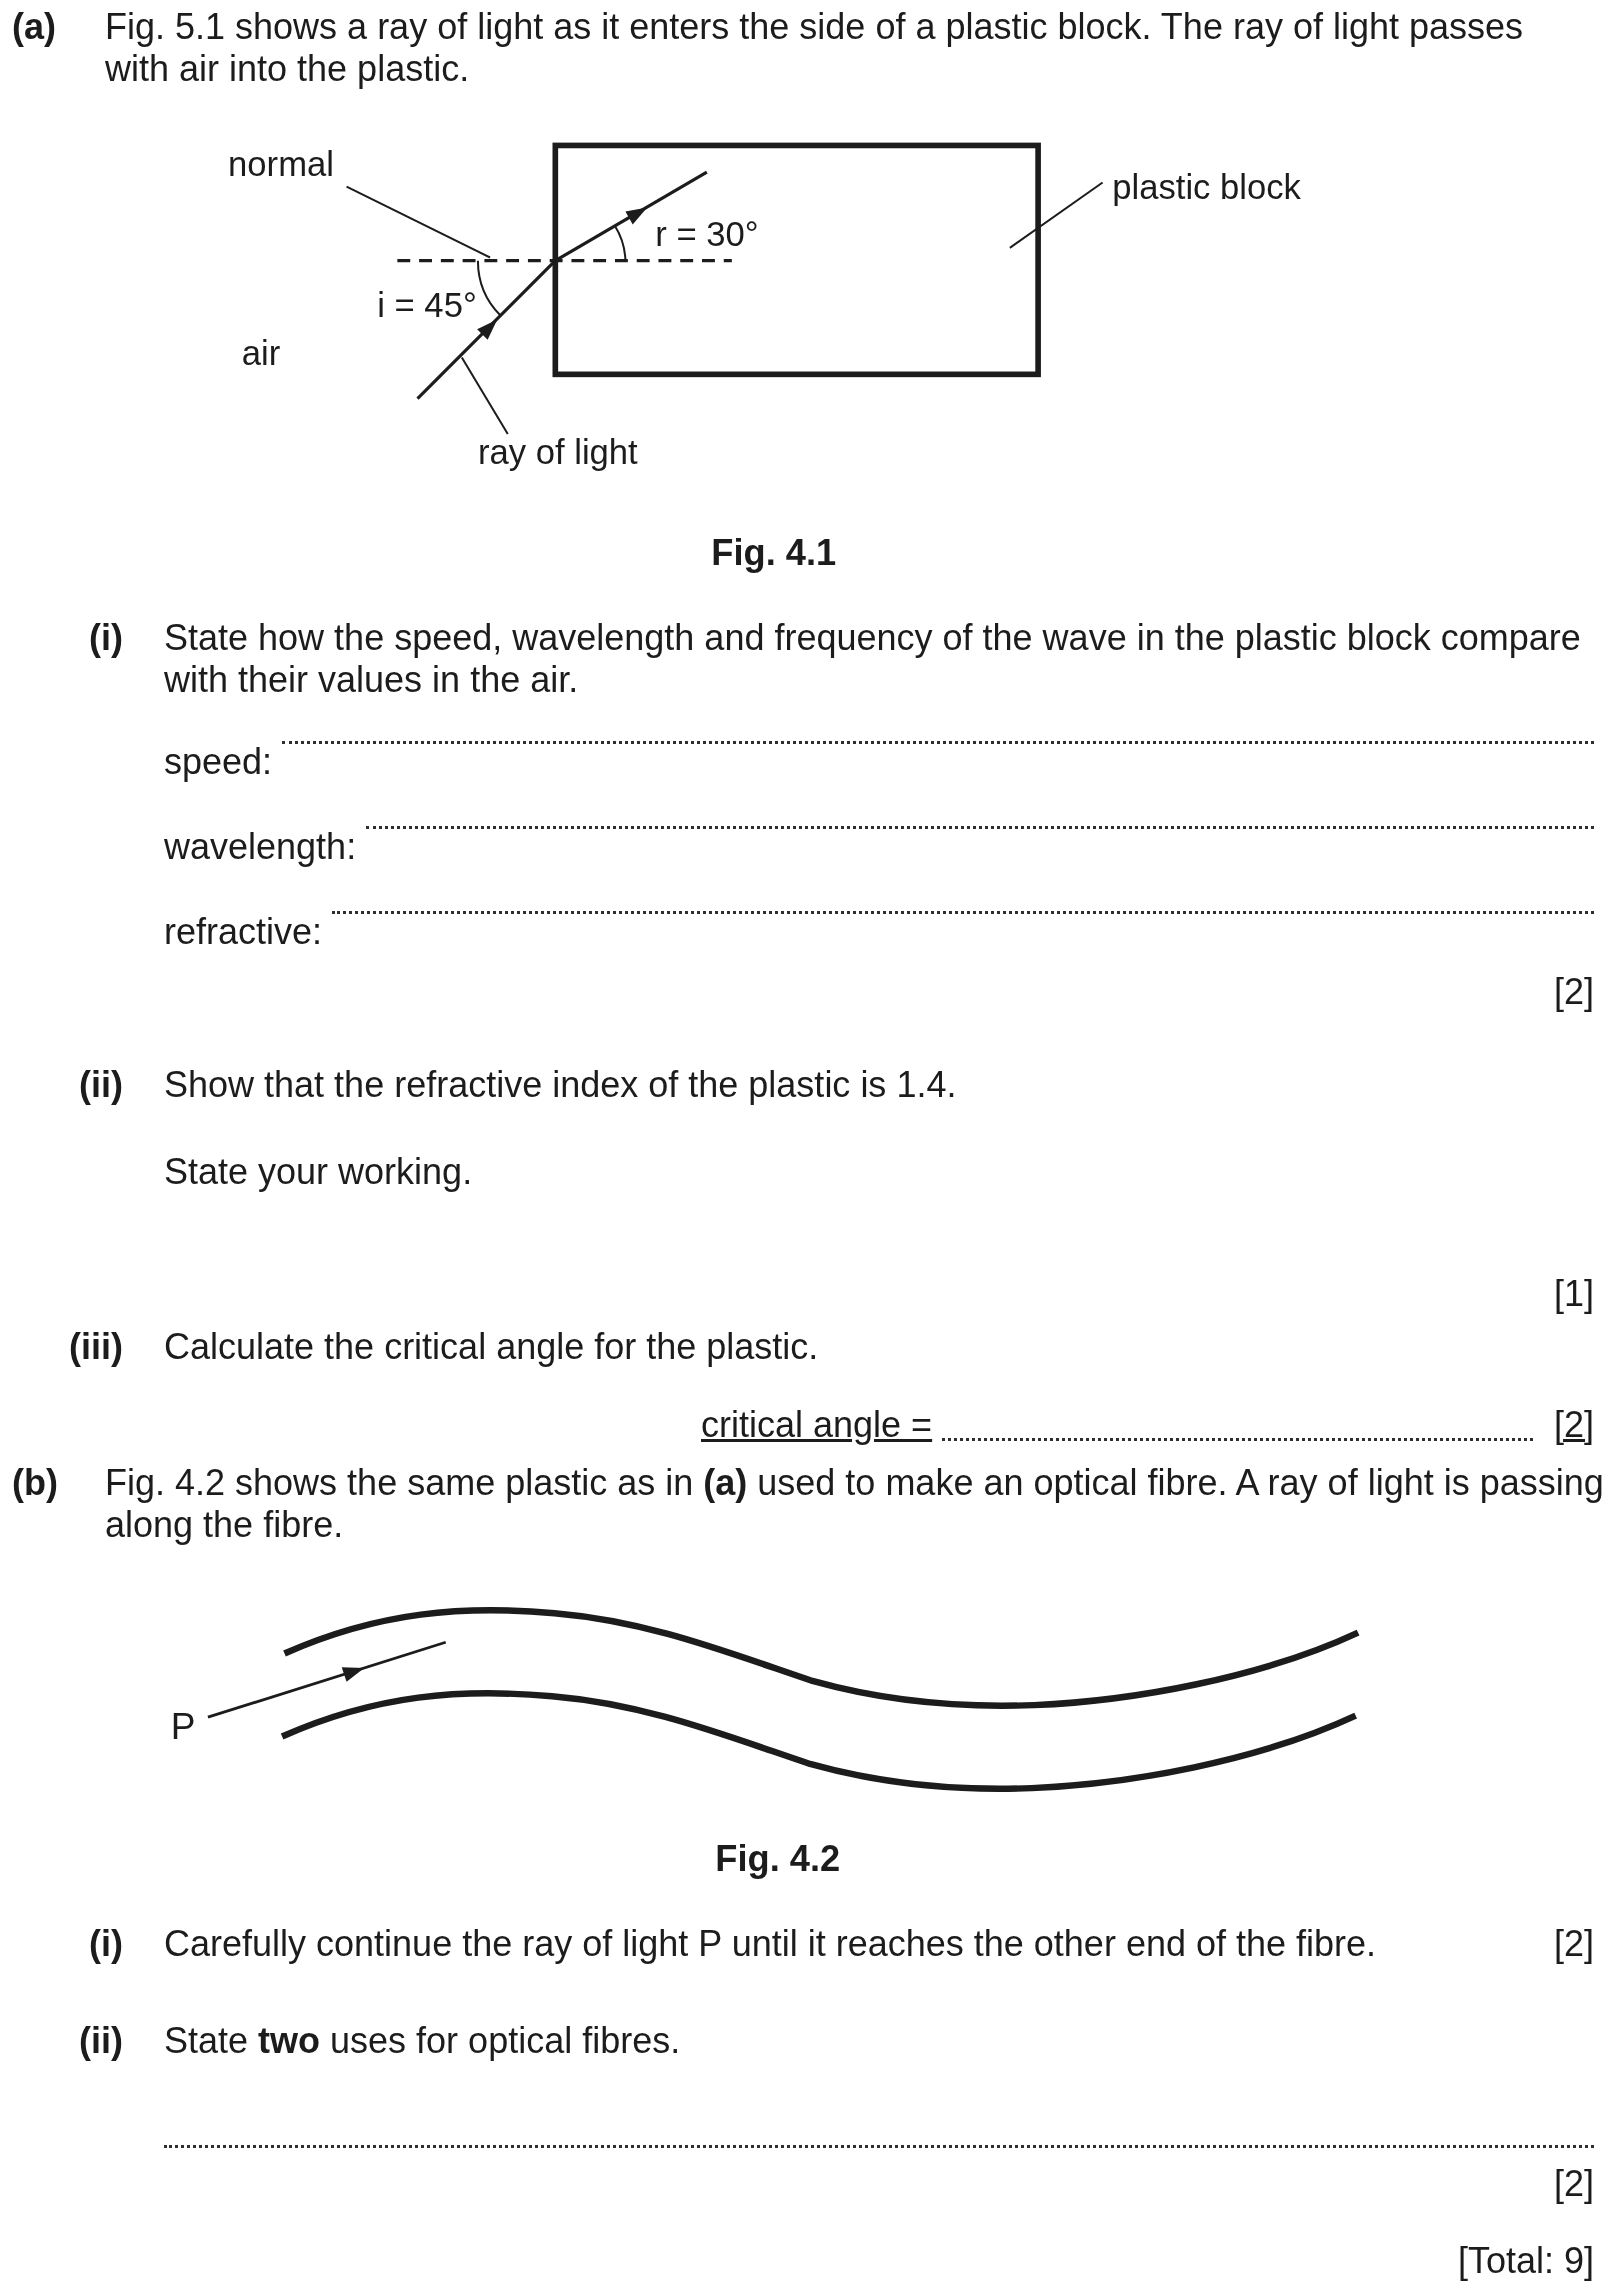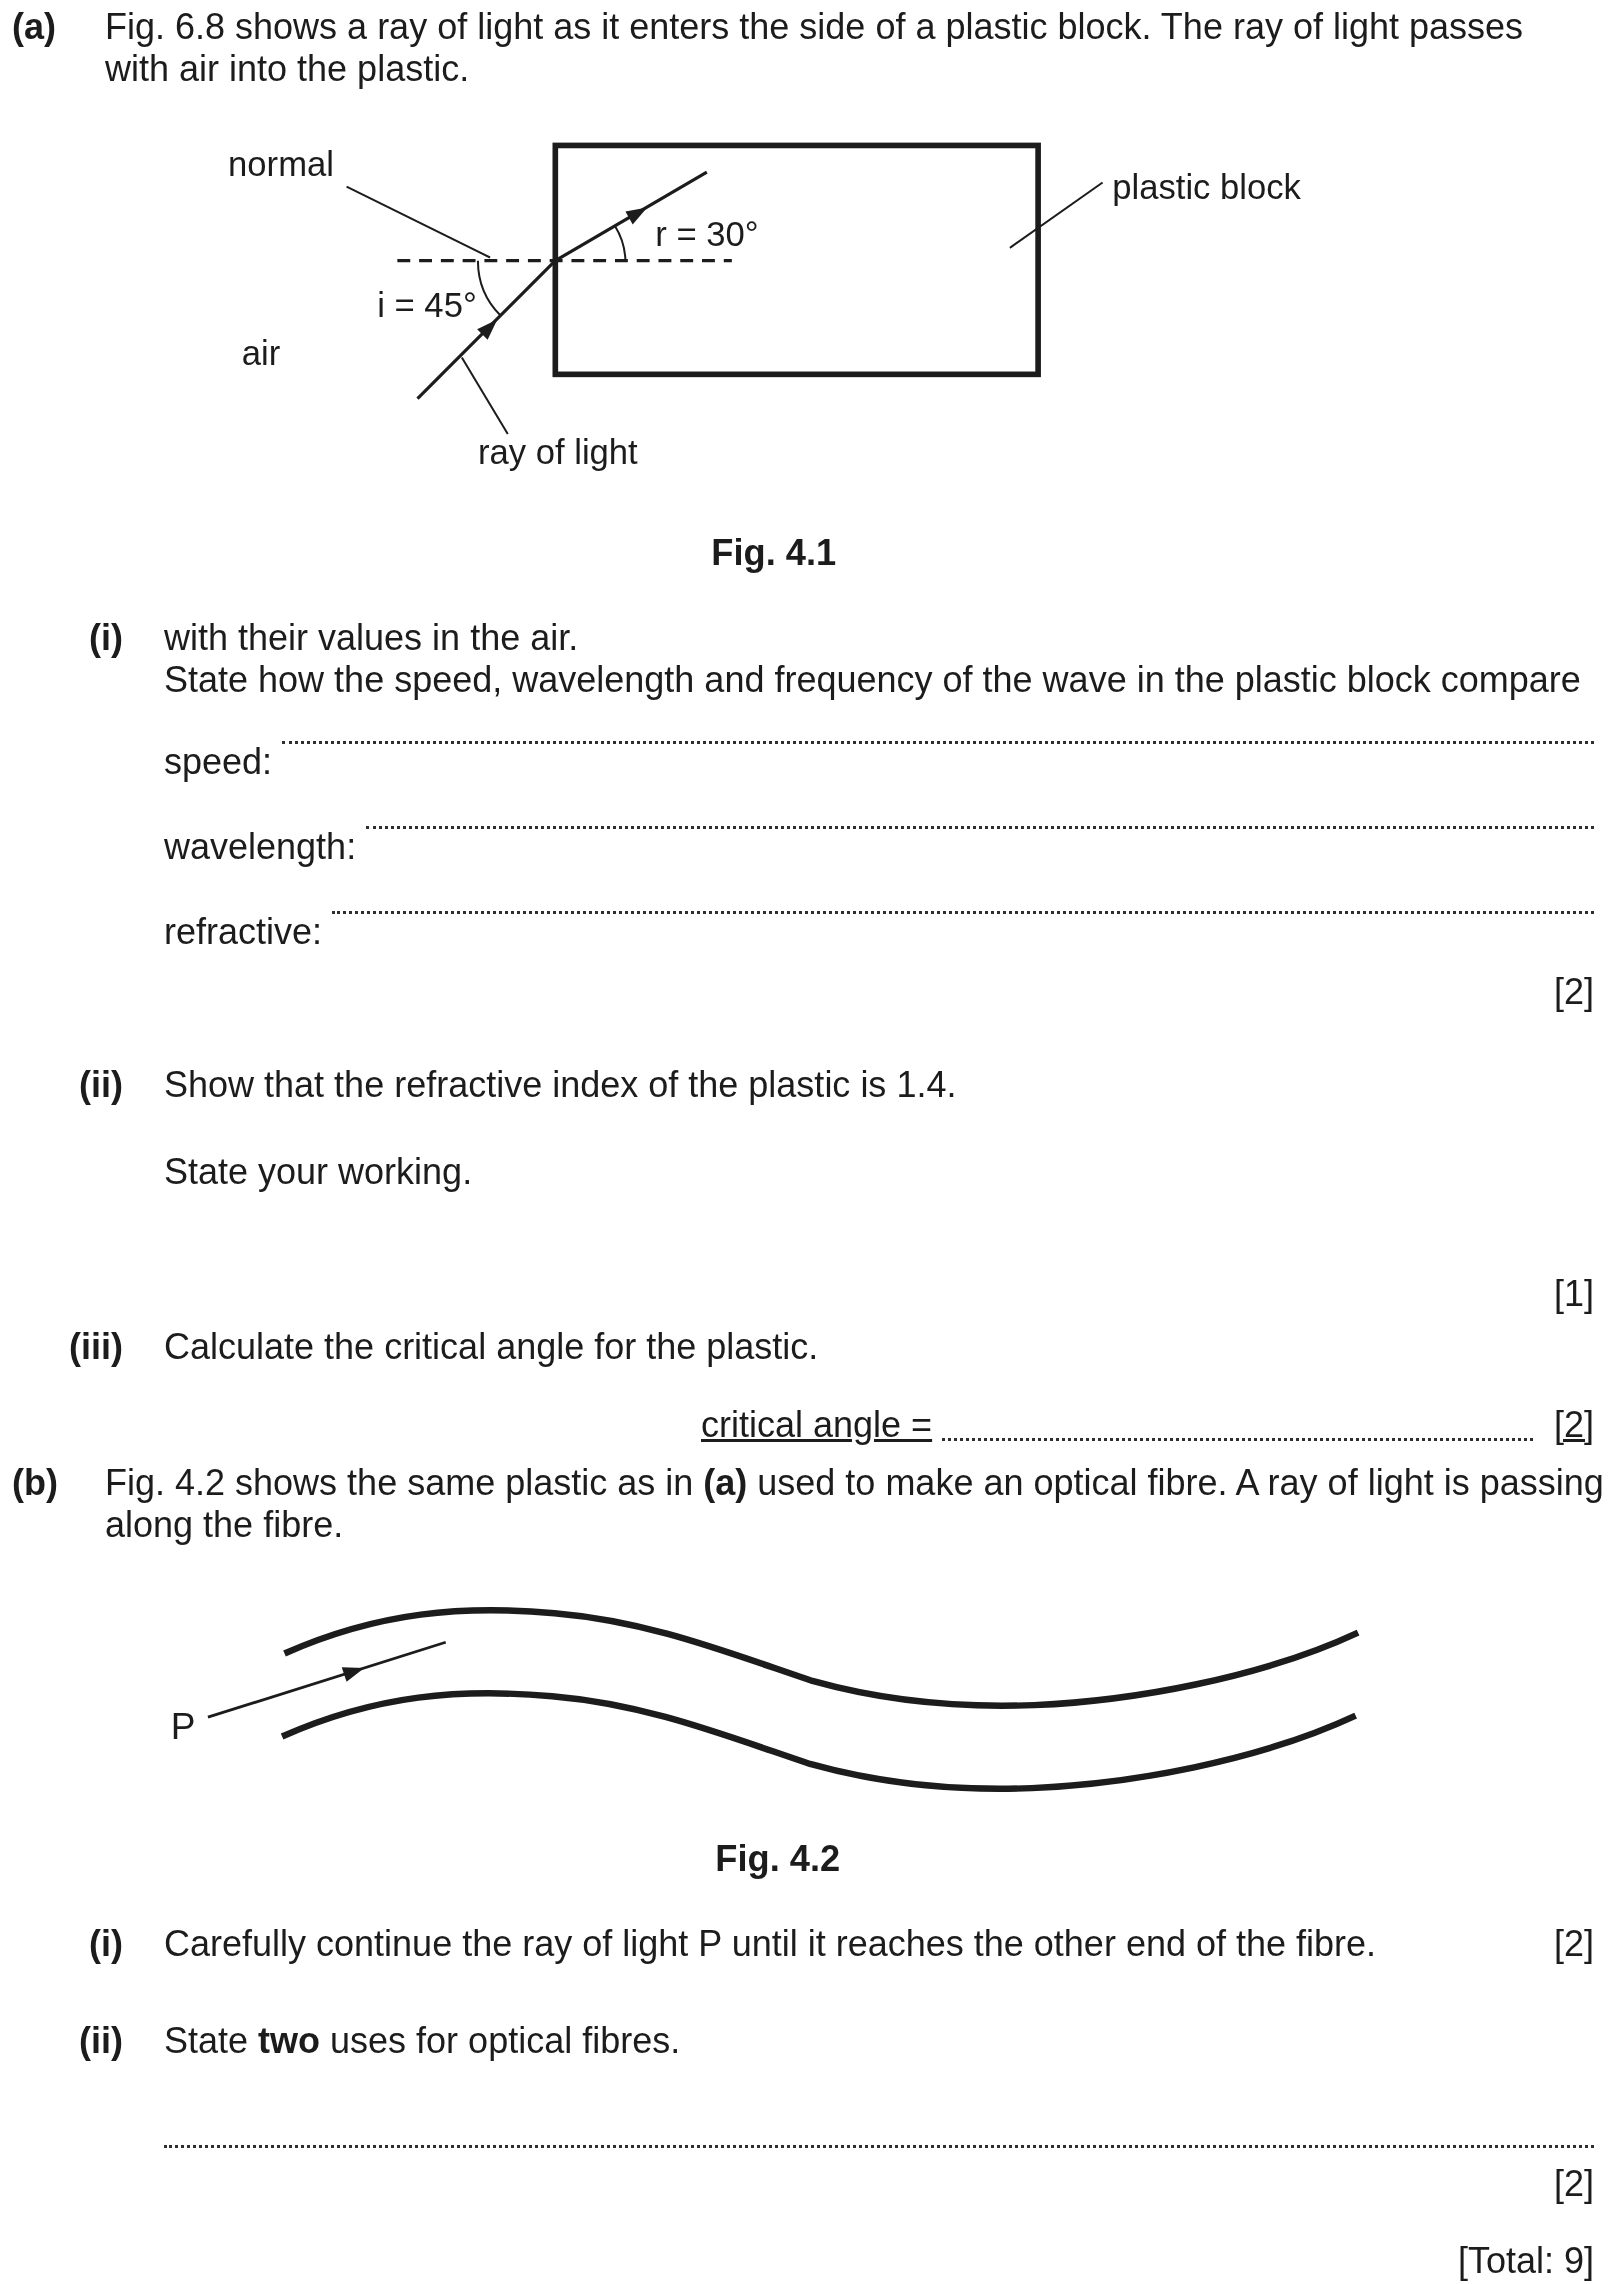--- a/index.html
+++ b/index.html
@@ -36,21 +36,21 @@
   .stroke{stroke:#1c1c1c;fill:none;}
 </style>
 </head>
 <body>
 
 <div class="page">
 
   <div class="row" style="top:6.4px">
     <span class="pmark">(a)</span>
     <div class="ptext">
-      <div class="nowrap">Fig. 6.8 shows a ray of light as it enters the side of a plastic block. The ray of light passes</div>
+      <div class="nowrap">Fig. 5.1 shows a ray of light as it enters the side of a plastic block. The ray of light passes</div>
       <div class="nowrap">with air into the plastic.</div>
     </div>
   </div>
 
   <svg class="fig" style="top:97px;font-size:45px" width="1616" height="516" viewBox="0 120 2005 640">
 
     <rect x="689" y="180" width="599" height="284" class="stroke" stroke-width="7"></rect>
 
     <line x1="493" y1="323" x2="908" y2="323" class="stroke" stroke-width="4" stroke-dasharray="16 11"></line>
 
@@ -73,22 +73,22 @@
     <text x="593" y="575">ray of light</text>
     <text x="468" y="393">i = 45°</text>
     <text x="813" y="305">r = 30°</text>
 
     <text x="960" y="700" text-anchor="middle" class="cap">Fig. 4.1</text>
   </svg>
 
   <div class="row" style="top:617px">
     <span class="smark">(i)</span>
     <div class="stext">
+      <div class="nowrap">State how the speed, wavelength and frequency of the wave in the plastic block compare</div>
       <div class="nowrap">with their values in the air.</div>
-      <div class="nowrap">State how the speed, wavelength and frequency of the wave in the plastic block compare</div>
     </div>
   </div>
 
   <div class="fieldrow" style="top:741px">
     <span>speed:</span>
     <span class="dots"></span>
   </div>
   <div class="fieldrow" style="top:826px">
     <span>wavelength:</span>
     <span class="dots"></span>

